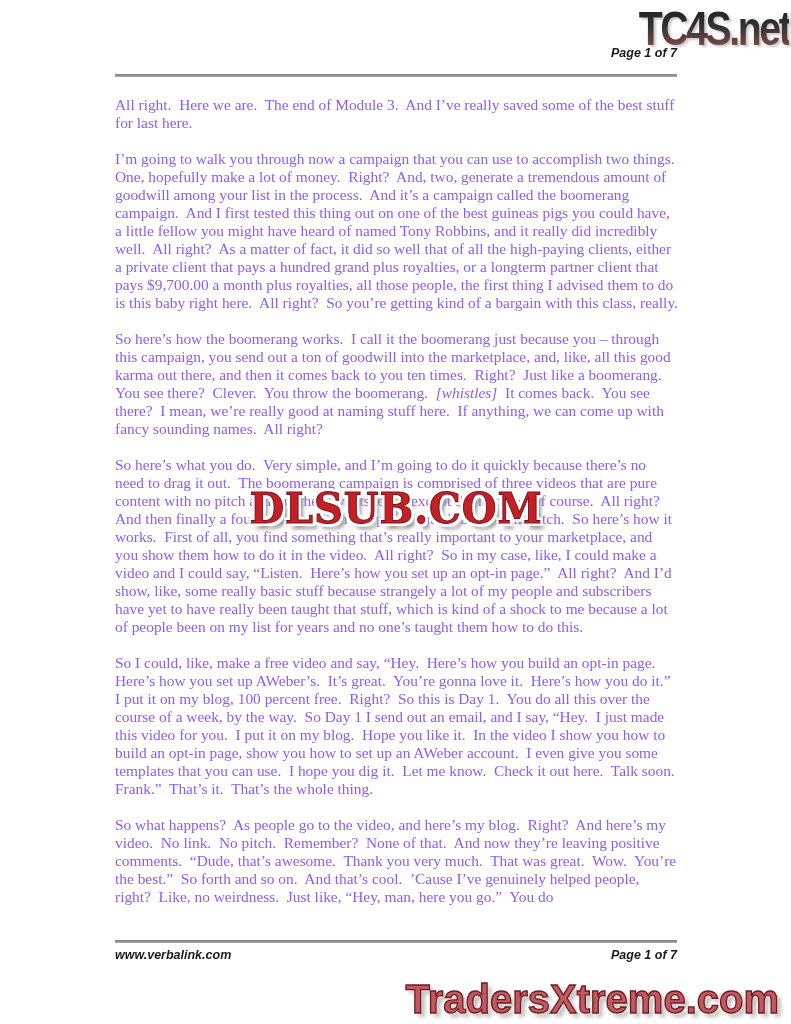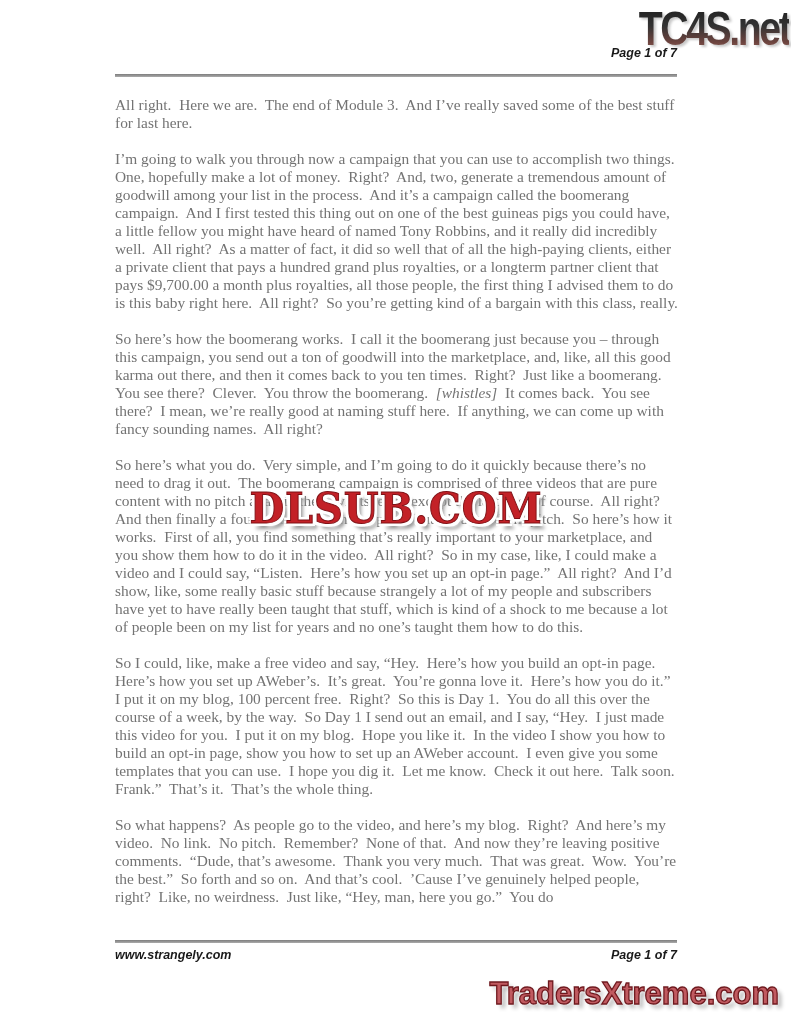--- a/index.html
+++ b/index.html
@@ -79,21 +79,21 @@
   .rule-top { top: 74px; }
   .rule-bottom { top: 940px; }
   
   .bodytext {
     position: absolute;
     top: 96px;
     left: 115px;
     width: 563px;
     font-size: 15.4px;
     line-height: 18px;
-    color: #737373;
+    color: #8b5cf6;
   }
   .bodytext p {
     margin: 0 0 18px 0;
     white-space: pre-wrap;
   }
   .bodytext .italic { font-style: italic; }
   
   .watermark {
     position: absolute;
     top: 488px;
@@ -129,21 +129,21 @@
     font-size: 12.5px;
     color: #1a1a1a;
   }
   
   .banner {
     position: absolute;
     top: 977px;
     right: 12px;
     font-family: "Liberation Sans", sans-serif;
     font-weight: bold;
-    font-size: 31px;
+    font-size: 40px;
     letter-spacing: 0px;
     line-height: 1.1;
     color: var(--banner-fill);
     -webkit-text-stroke: 1.3px var(--banner-stroke);
     text-shadow:
       0 0 3px #f4f4f4, 0 0 3px #f4f4f4,
       4px 4px 4px #b5b5b5;
     white-space: nowrap;
   }
 </style>
@@ -165,19 +165,19 @@
       <p><span>So here’s what you do.  Very simple, and I’m going to do it quickly because there’s no need to drag it out.  The boomerang campaign is comprised of three videos that are pure content with no pitch at all in them whatsoever, except the last one, of course.  All right?  And then finally a fourth video which is a pitch, but it’s a goodwill pitch.  So here’s how it works.  First of all, you find something that’s really important to your marketplace, and you show them how to do it in the video.  All right?  So in my case, like, I could make a video and I could say, “Listen.  Here’s how you set up an opt-in page.”  All right?  And I’d show, like, some really basic stuff because strangely a lot of my people and subscribers have yet to have really been taught that stuff, which is kind of a shock to me because a lot of people been on my list for years and no one’s taught them how to do this.</span></p>
       <p><span>So I could, like, make a free video and say, “Hey.  Here’s how you build an opt-in page.  Here’s how you set up AWeber’s.  It’s great.  You’re gonna love it.  Here’s how you do it.”  I put it on my blog, 100 percent free.  Right?  So this is Day 1.  You do all this over the course of a week, by the way.  So Day 1 I send out an email, and I say, “Hey.  I just made this video for you.  I put it on my blog.  Hope you like it.  In the video I show you how to build an opt-in page, show you how to set up an AWeber account.  I even give you some templates that you can use.  I hope you dig it.  Let me know.  Check it out here.  Talk soon.  Frank.”  That’s it.  That’s the whole thing.</span></p>
       <p><span>So what happens?  As people go to the video, and here’s my blog.  Right?  And here’s my video.  No link.  No pitch.  Remember?  None of that.  And now they’re leaving positive comments.  “Dude, that’s awesome.  Thank you very much.  That was great.  Wow.  You’re the best.”  So forth and so on.  And that’s cool.  ’Cause I’ve genuinely helped people, right?  Like, no weirdness.  Just like, “Hey, man, here you go.”  You do</span></p>
     </div>
 
   <div class="watermark">DLSUB.COM</div>
 
   <div class="rule rule-bottom"></div>
 
   <div class="footer">
-    <span>www.strangely.com</span>
+    <span>www.verbalink.com</span>
     <span>Page 1 of 7</span>
   </div>
 
   <div class="banner">TradersXtreme.com</div>
 
 </div>
 
 </body></html>

